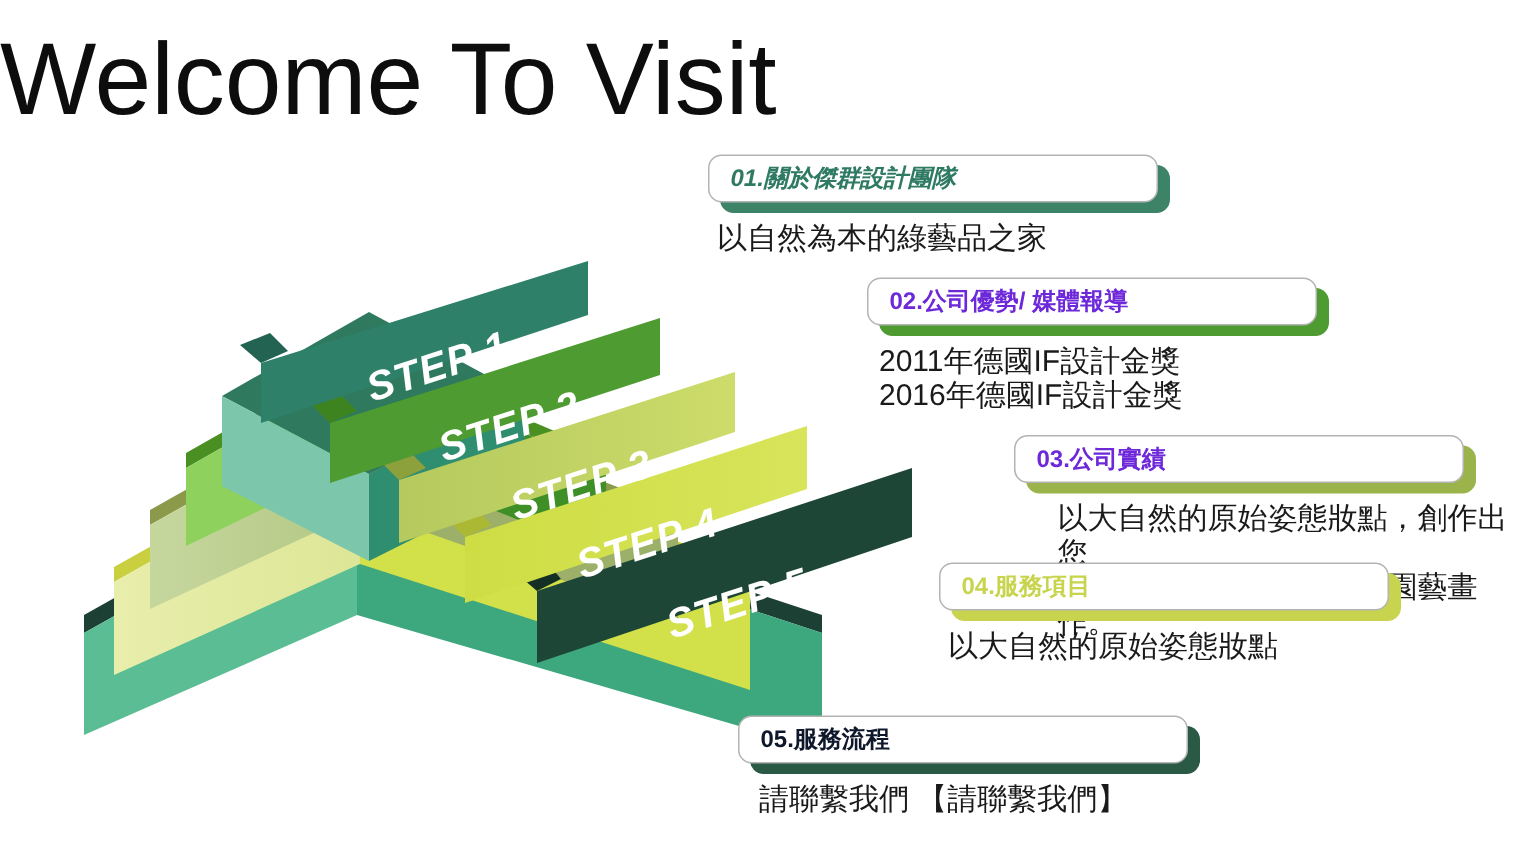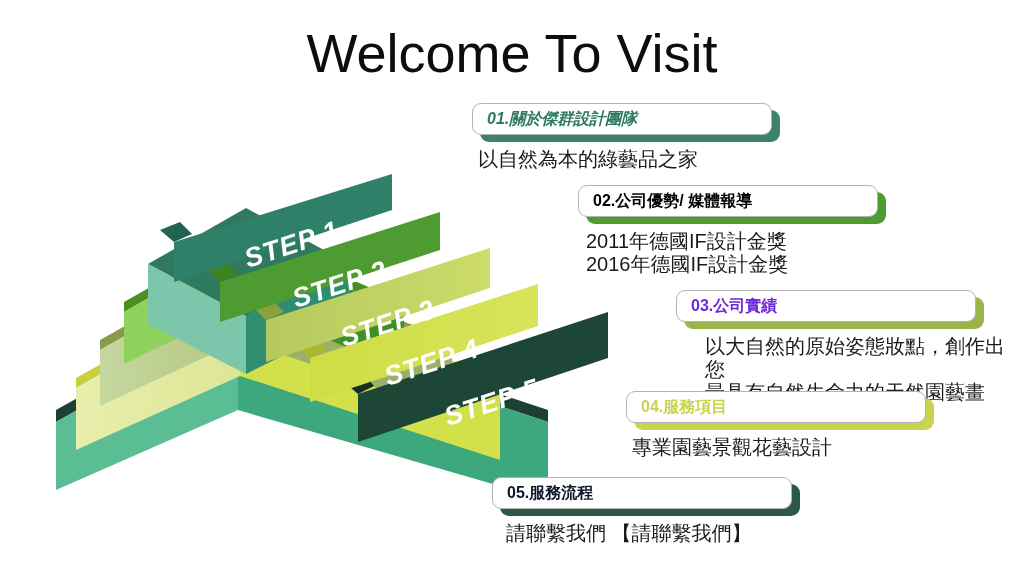--- a/index.html
+++ b/index.html
@@ -17,22 +17,21 @@
     background: #ffffff;
     overflow: hidden;
   }
 
   
   #title {
     position: absolute;
     left: 0;
     top: 22px;
     width: 1024px;
-    text-align: center;
-    font-size: 54px;
+    font-size: 68px;
     line-height: 62px;
     font-weight: 400;
     color: #0d0d0d;
     letter-spacing: 0px;
     font-family: "Liberation Sans", "DejaVu Sans", sans-serif;
   }
 
   
   #pyramid {
     position: absolute;
@@ -206,46 +205,46 @@
         <span class="callout-label" style="color:#2f7a62;font-style:italic;">01.關於傑群設計團隊</span>
       </div>
     </div>
     <div class="callout-body body-indent-0">以自然為本的綠藝品之家</div>
   </div>
 
   <div class="callout-group" style="left:578px; top:185px;">
     <div class="callout">
       <div class="callout-shadow" style="background:#4e9c31;"></div>
       <div class="callout-box">
-        <span class="callout-label" style="color:#000000;">02.公司優勢/ 媒體報導</span>
+        <span class="callout-label" style="color:#6d28d9;">02.公司優勢/ 媒體報導</span>
       </div>
     </div>
     <div class="callout-body body-indent-1">2011年德國IF設計金獎
 2016年德國IF設計金獎</div>
   </div>
 
   <div class="callout-group" style="left:676px; top:290px;">
     <div class="callout">
       <div class="callout-shadow" style="background:#9ab34a;"></div>
       <div class="callout-box">
         <span class="callout-label" style="color:#6d28d9;">03.公司實績</span>
       </div>
     </div>
     <div class="callout-body body-indent-2">以大自然的原始姿態妝點，創作出您
 最具有自然生命力的天然園藝畫作。</div>
   </div>
 
-  <div class="callout-group" style="left:626px; top:391px;">
+  <div class="callout-group" style="left:626px; top:375px;">
     <div class="callout">
       <div class="callout-shadow" style="background:#c8d44e;"></div>
       <div class="callout-box">
         <span class="callout-label" style="color:#c8d44e;">04.服務項目</span>
       </div>
     </div>
-    <div class="callout-body body-indent-3">專業園藝景觀花藝設計</div>
+    <div class="callout-body body-indent-3">以大自然的原始姿態妝點</div>
   </div>
 
   <div class="callout-group" style="left:492px; top:477px;">
     <div class="callout">
       <div class="callout-shadow" style="background:#2a5a46;"></div>
       <div class="callout-box">
         <span class="callout-label" style="color:#0f172a;">05.服務流程</span>
       </div>
     </div>
     <div class="callout-body body-indent-4">請聯繫我們 【請聯繫我們】</div>

